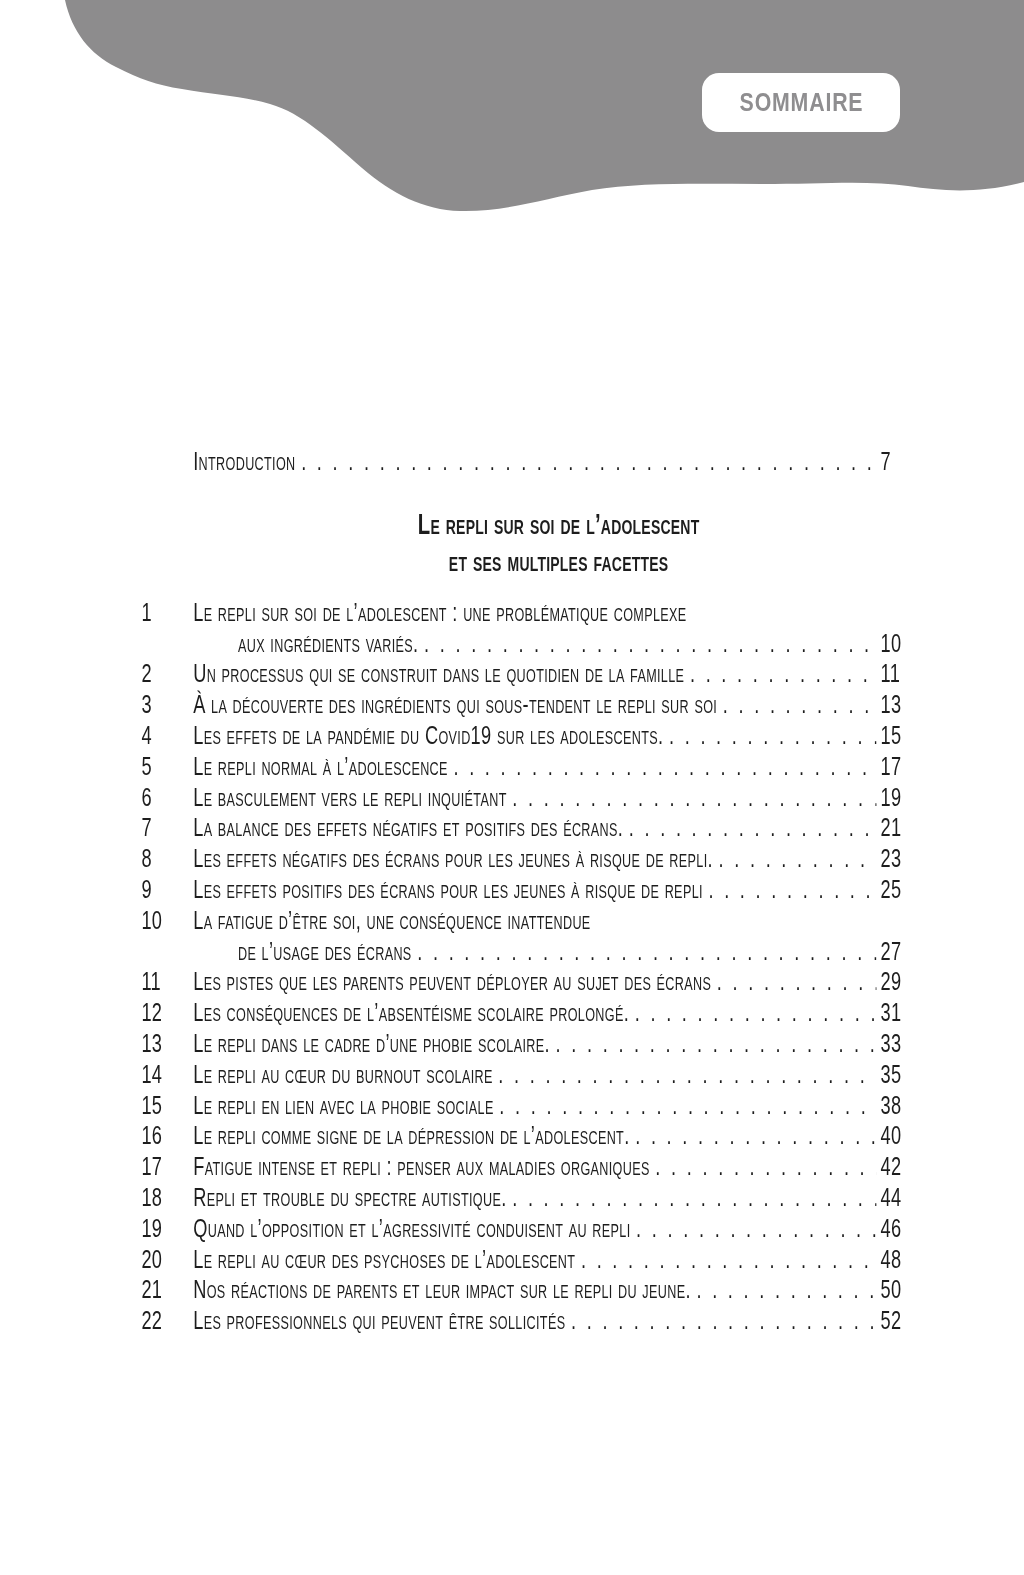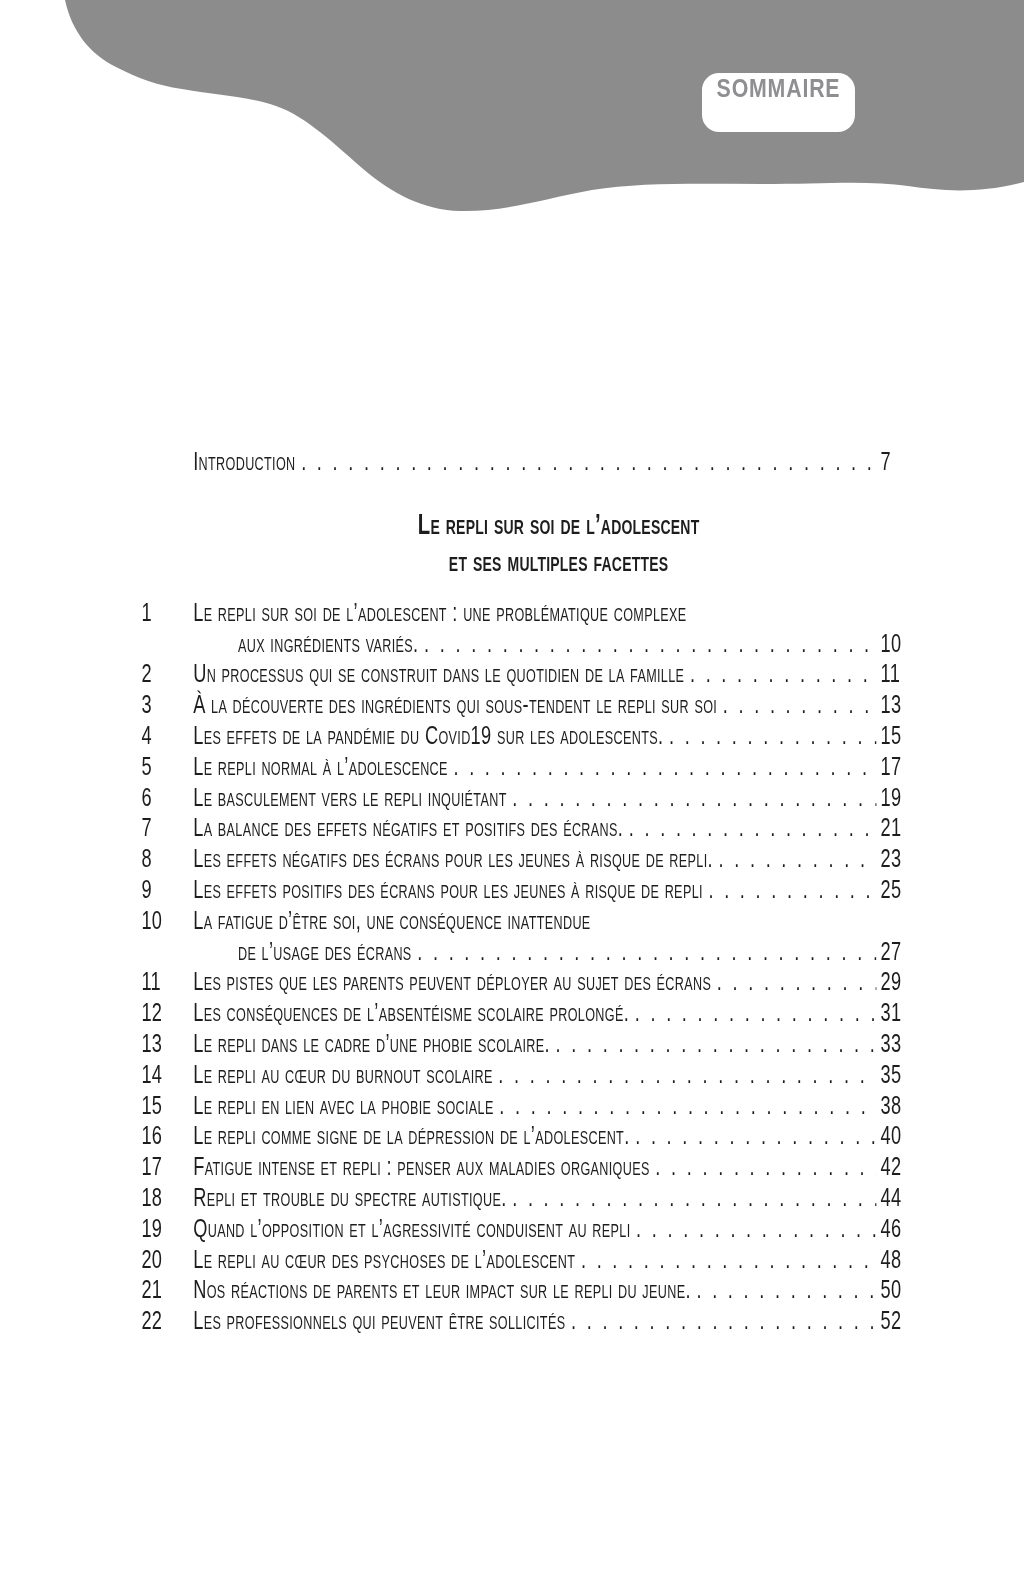--- a/index.html
+++ b/index.html
@@ -4,23 +4,23 @@
 <style>
   * { margin:0; padding:0; box-sizing:border-box; }
   html,body { overflow:hidden; }
   body {
     width:1024px; height:1575px; position:relative;
     background:#ffffff; color:#1d1d1d;
     font-family:"Liberation Sans", sans-serif;
   }
   .blob-svg { position:absolute; top:0; left:0; display:block; }
   .badge {
-    position:absolute; left:702px; top:73px; width:153px; height:59px;
+    position:absolute; left:702px; top:73px; width:198px; height:59px;
     background:#ffffff; border-radius:17px;
-    display:flex; align-items:flex-start; justify-content:center;
+    display:flex; align-items:center; justify-content:center;
   }
   .badge-label {
     font-weight:bold; font-size:26px; letter-spacing:1px;
     transform:scaleX(0.82); white-space:nowrap;
   }
   
   .content {
     position:absolute; left:133px; top:446px; width:1106px;
     transform:scaleX(0.7); transform-origin:left top;
     font-variant:small-caps; font-size:26px; letter-spacing:0.5px;

